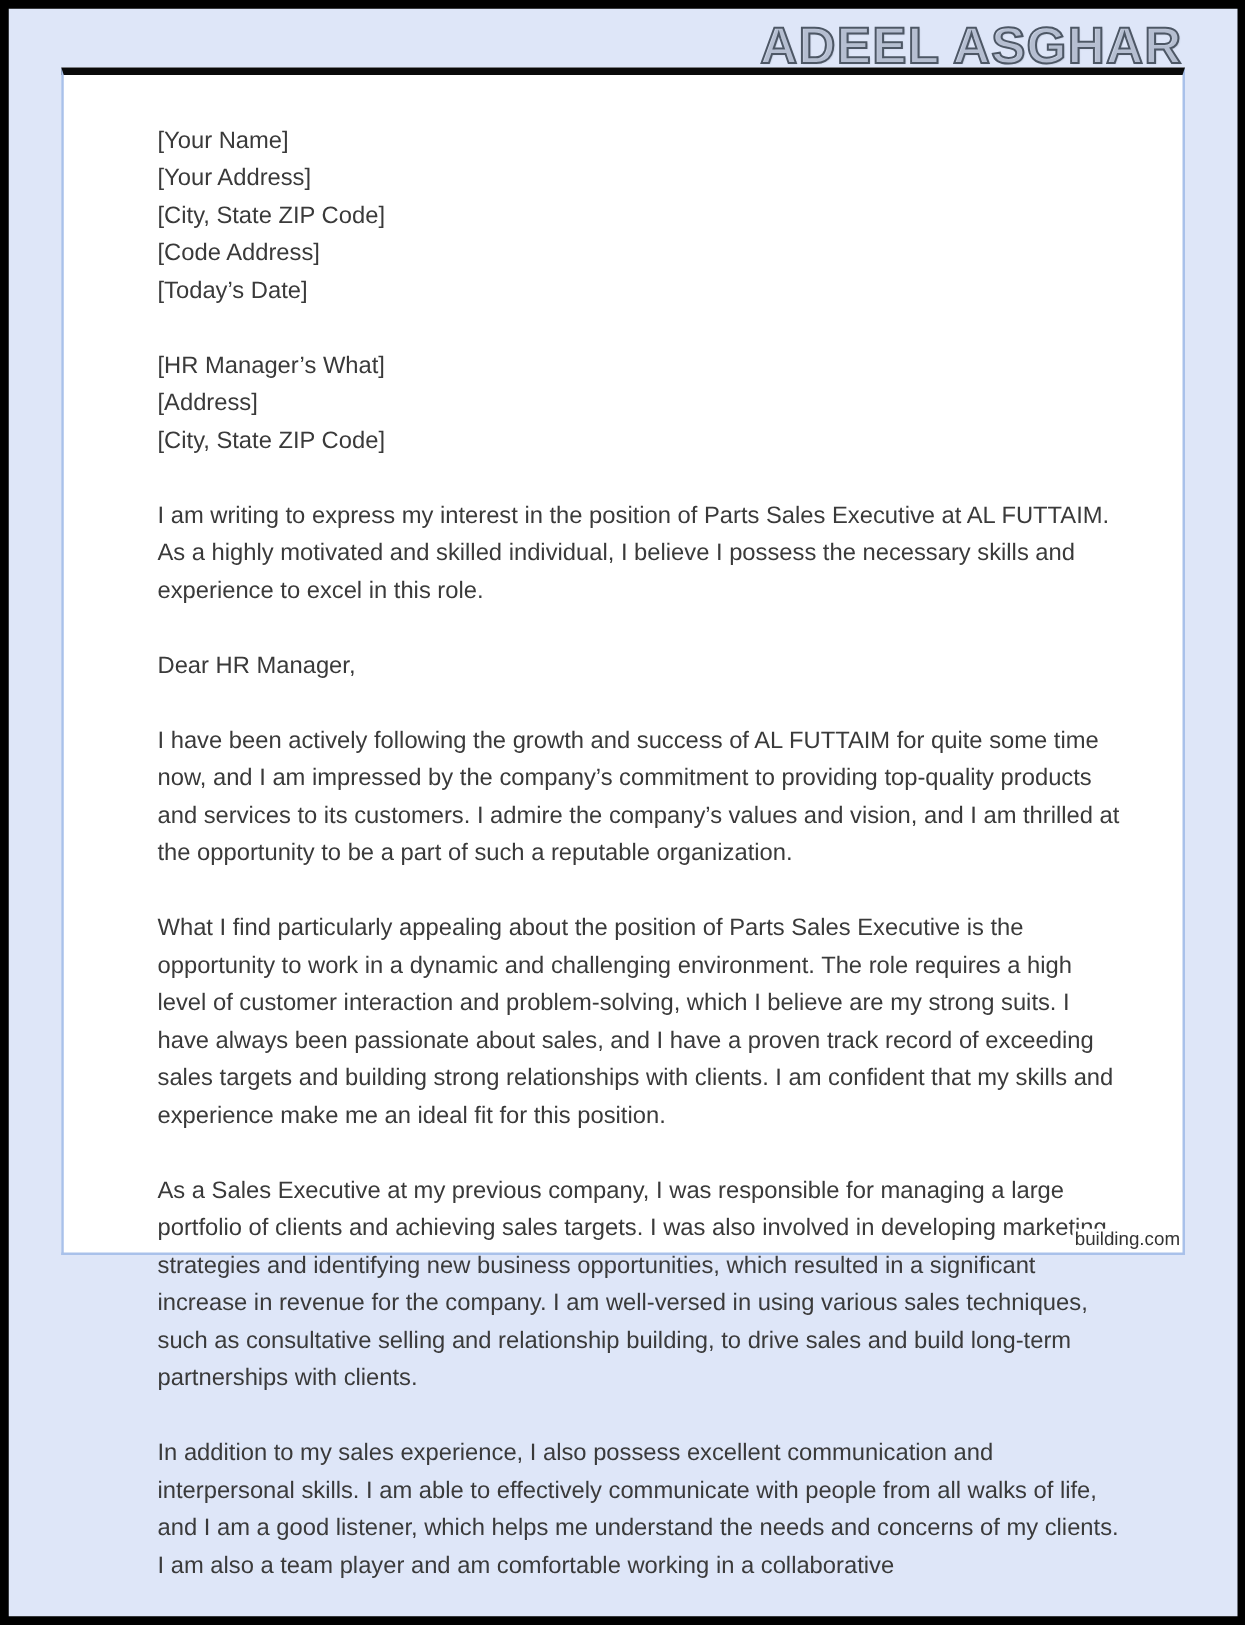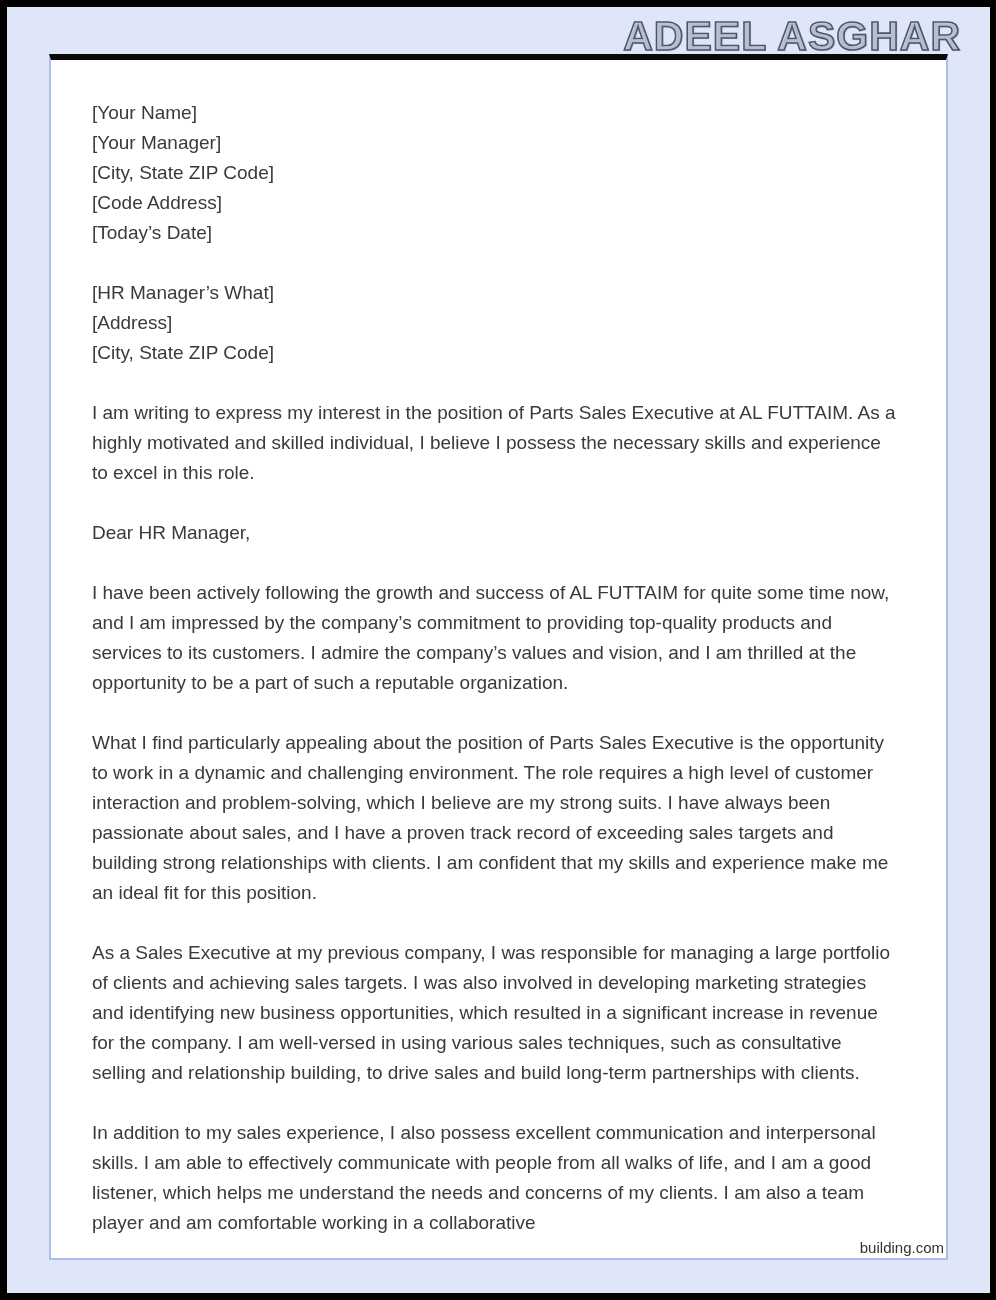--- a/index.html
+++ b/index.html
@@ -12,42 +12,42 @@
   }
   .mat {
     position: absolute;
     left: 7px; top: 7px; right: 6px; bottom: 7px;
     background: #dee6f8;
     overflow: hidden;
   }
   .header-name {
     position: absolute;
     top: 6px;
-    right: 29px;
+    right: 44px;
     font-size: 41px;
     font-weight: 700;
     letter-spacing: 1px;
     line-height: 46px;
     color: transparent;
     -webkit-text-stroke: 1.6px #4d5765;
     text-shadow: 1px 1px 1px rgba(60,70,90,0.25);
     white-space: nowrap;
   }
   .page {
     position: absolute;
     left: 42px;            
     top: 47px;             
     width: 899px;
-    height: 1206px;
+    height: 950px;
     background: #ffffff;
     border-left: 2px solid #a9c1ea;
     border-right: 2px solid #a9c1ea;
     border-bottom: 2px solid #a9c1ea;
     border-top: 6px solid #0a0a0a;
-    padding: 38px 50px 0 41px;
+    padding: 38px 50px 0 75px;
     overflow: visible;
   }
   .body-text {
     color: #3a3a3a;
     font-size: 19px;
     line-height: 30px;
   }
   .line { white-space: pre; }
   .block { margin-bottom: 30px; }
   .para { margin-bottom: 30px; text-align: left; }
@@ -68,21 +68,21 @@
 
 <div class="mat">
 
   <div class="header-name">ADEEL ASGHAR</div>
 
   <div class="page">
     <div class="body-text">
 
       <div class="block">
         <div class="line">[Your Name]</div>
-        <div class="line">[Your Manager]</div>
+        <div class="line">[Your Address]</div>
         <div class="line">[City, State ZIP Code]</div>
         <div class="line">[Code Address]</div>
         <div class="line">[Today’s Date]</div>
       </div>
 
       <div class="block">
         <div class="line">[HR Manager’s What]</div>
         <div class="line">[Address]</div>
         <div class="line">[City, State ZIP Code]</div>
       </div>

